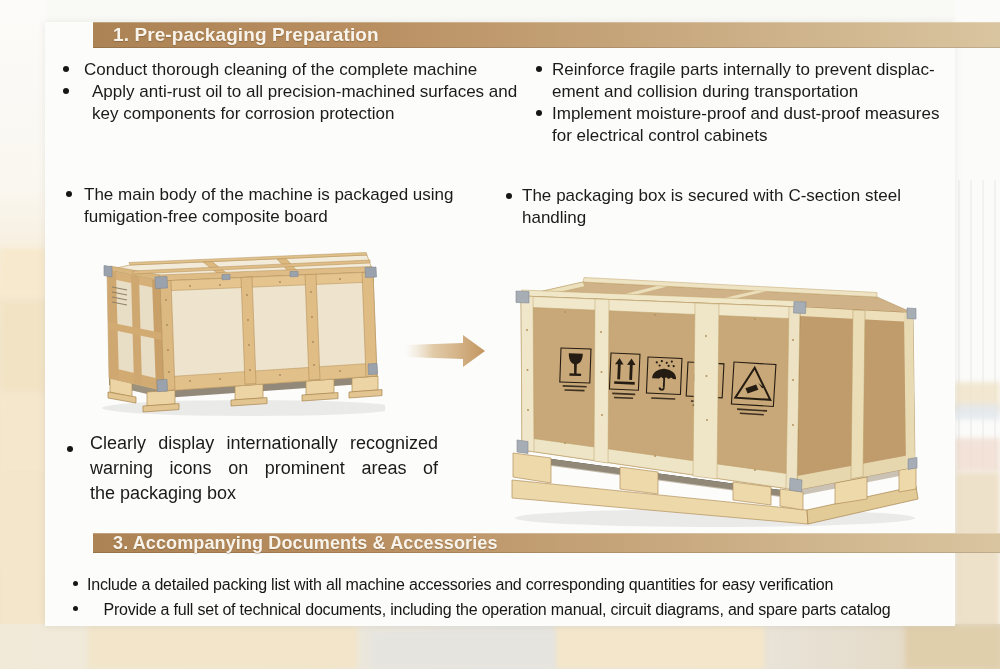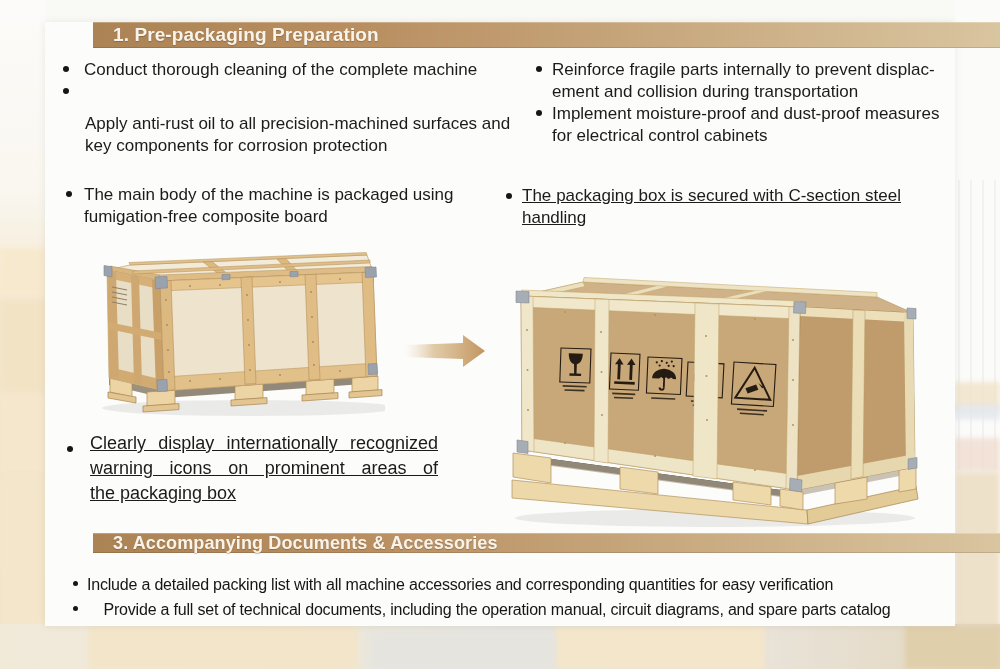--- a/index.html
+++ b/index.html
@@ -14,21 +14,21 @@
   .bg-bottom{left:0;top:624px;width:1000px;height:45px;background:linear-gradient(90deg,#f1ead9 0%,#eee8da 30%,#e7e5e0 50%,#e9e4da 75%,#e2d5bd 100%);}
   
   .panel{left:45px;top:22px;width:910px;height:604px;background:#fcfcfb;box-shadow:0 0 8px rgba(0,0,0,.07);}
   .bar{left:45px;width:910px;height:26px;background:linear-gradient(90deg,#ac8355 0%,#b98f61 30%,#d9c5a0 100%);box-shadow:inset 0 1px 0 rgba(255,255,255,.25), inset 0 -1px 0 rgba(0,0,0,.12);margin-left:48px;}
   .bar .t{position:absolute;left:20px;top:50%;transform:translateY(-50%);font-size:19px;font-weight:bold;color:#f8f4ec;letter-spacing:.1px;text-shadow:0 1px 1px rgba(90,60,20,.35);white-space:nowrap;}
   .bar3 .t{transform:translateY(-50%) scaleX(.95);transform-origin:left center;}
   
   .dot{width:6px;height:6px;border-radius:50%;background:#161616;}
   .btxt{font-size:17px;line-height:22px;color:#1b1b1b;white-space:pre-line;}
   .jtext{white-space:normal;}
-  .jtext .ln{text-align:justify;text-align-last:justify;text-decoration:underline;}
+  .jtext .ln{text-align:justify;text-align-last:justify;}
   .jtext .ln:last-child{text-align-last:left;}
   .warn .ln{font-size:18px;line-height:25px;}
   .s3txt{font-size:16px;line-height:25px;letter-spacing:-0.2px;color:#161616;white-space:pre-line;}
 </style>
 </head>
 <body>
 
 <div class="stage">
 
   <div class="abs bg-left"></div>
@@ -49,21 +49,21 @@
   <div class="abs bg-block" style="left:905px;top:626px;width:95px;height:43px;background:#e0cfab;"></div>
 
   <div class="abs panel"></div>
 
   <div class="abs bar" style="top:22px;">
     <span class="t">1. Pre-packaging Preparation</span>
   </div>
   <div class="abs dot" style="left:63px;top:66px;"></div>
   <div class="abs btxt" style="left:84px;top:59px;width:450px;">Conduct thorough cleaning of the complete machine</div>
   <div class="abs dot" style="left:63px;top:88px;"></div>
-  <div class="abs btxt" style="left:85px;top:81px;width:460px;margin-top:32px;">Apply anti-rust oil to all precision-machined surfaces and
+  <div class="abs btxt" style="left:92px;top:81px;width:460px;">Apply anti-rust oil to all precision-machined surfaces and
 key components for corrosion protection</div>
   <div class="abs dot" style="left:536px;top:66px;"></div>
   <div class="abs btxt" style="left:552px;top:59px;width:400px;">Reinforce fragile parts internally to prevent displac-
 ement and collision during transportation</div>
   <div class="abs dot" style="left:536px;top:110px;"></div>
   <div class="abs btxt" style="left:552px;top:103px;width:400px;">Implement moisture-proof and dust-proof measures
 for electrical control cabinets</div>
 
   <div class="abs dot" style="left:66px;top:191px;"></div>
   <div class="abs btxt" style="left:84px;top:184px;width:420px;">The main body of the machine is packaged using

